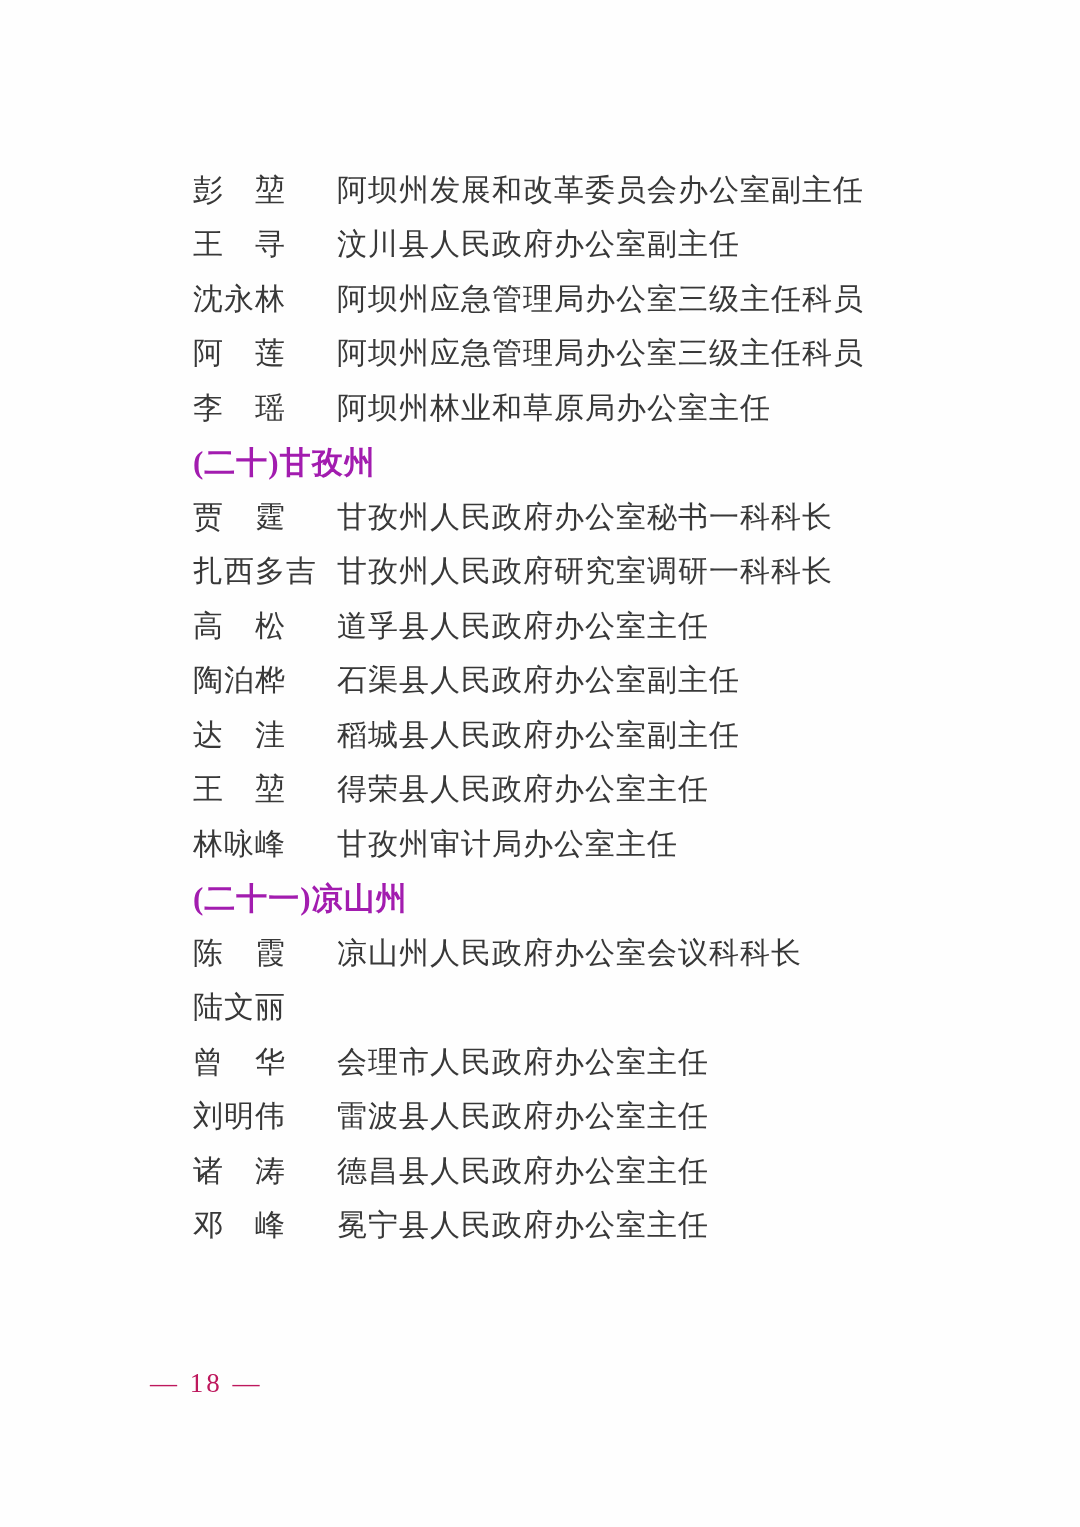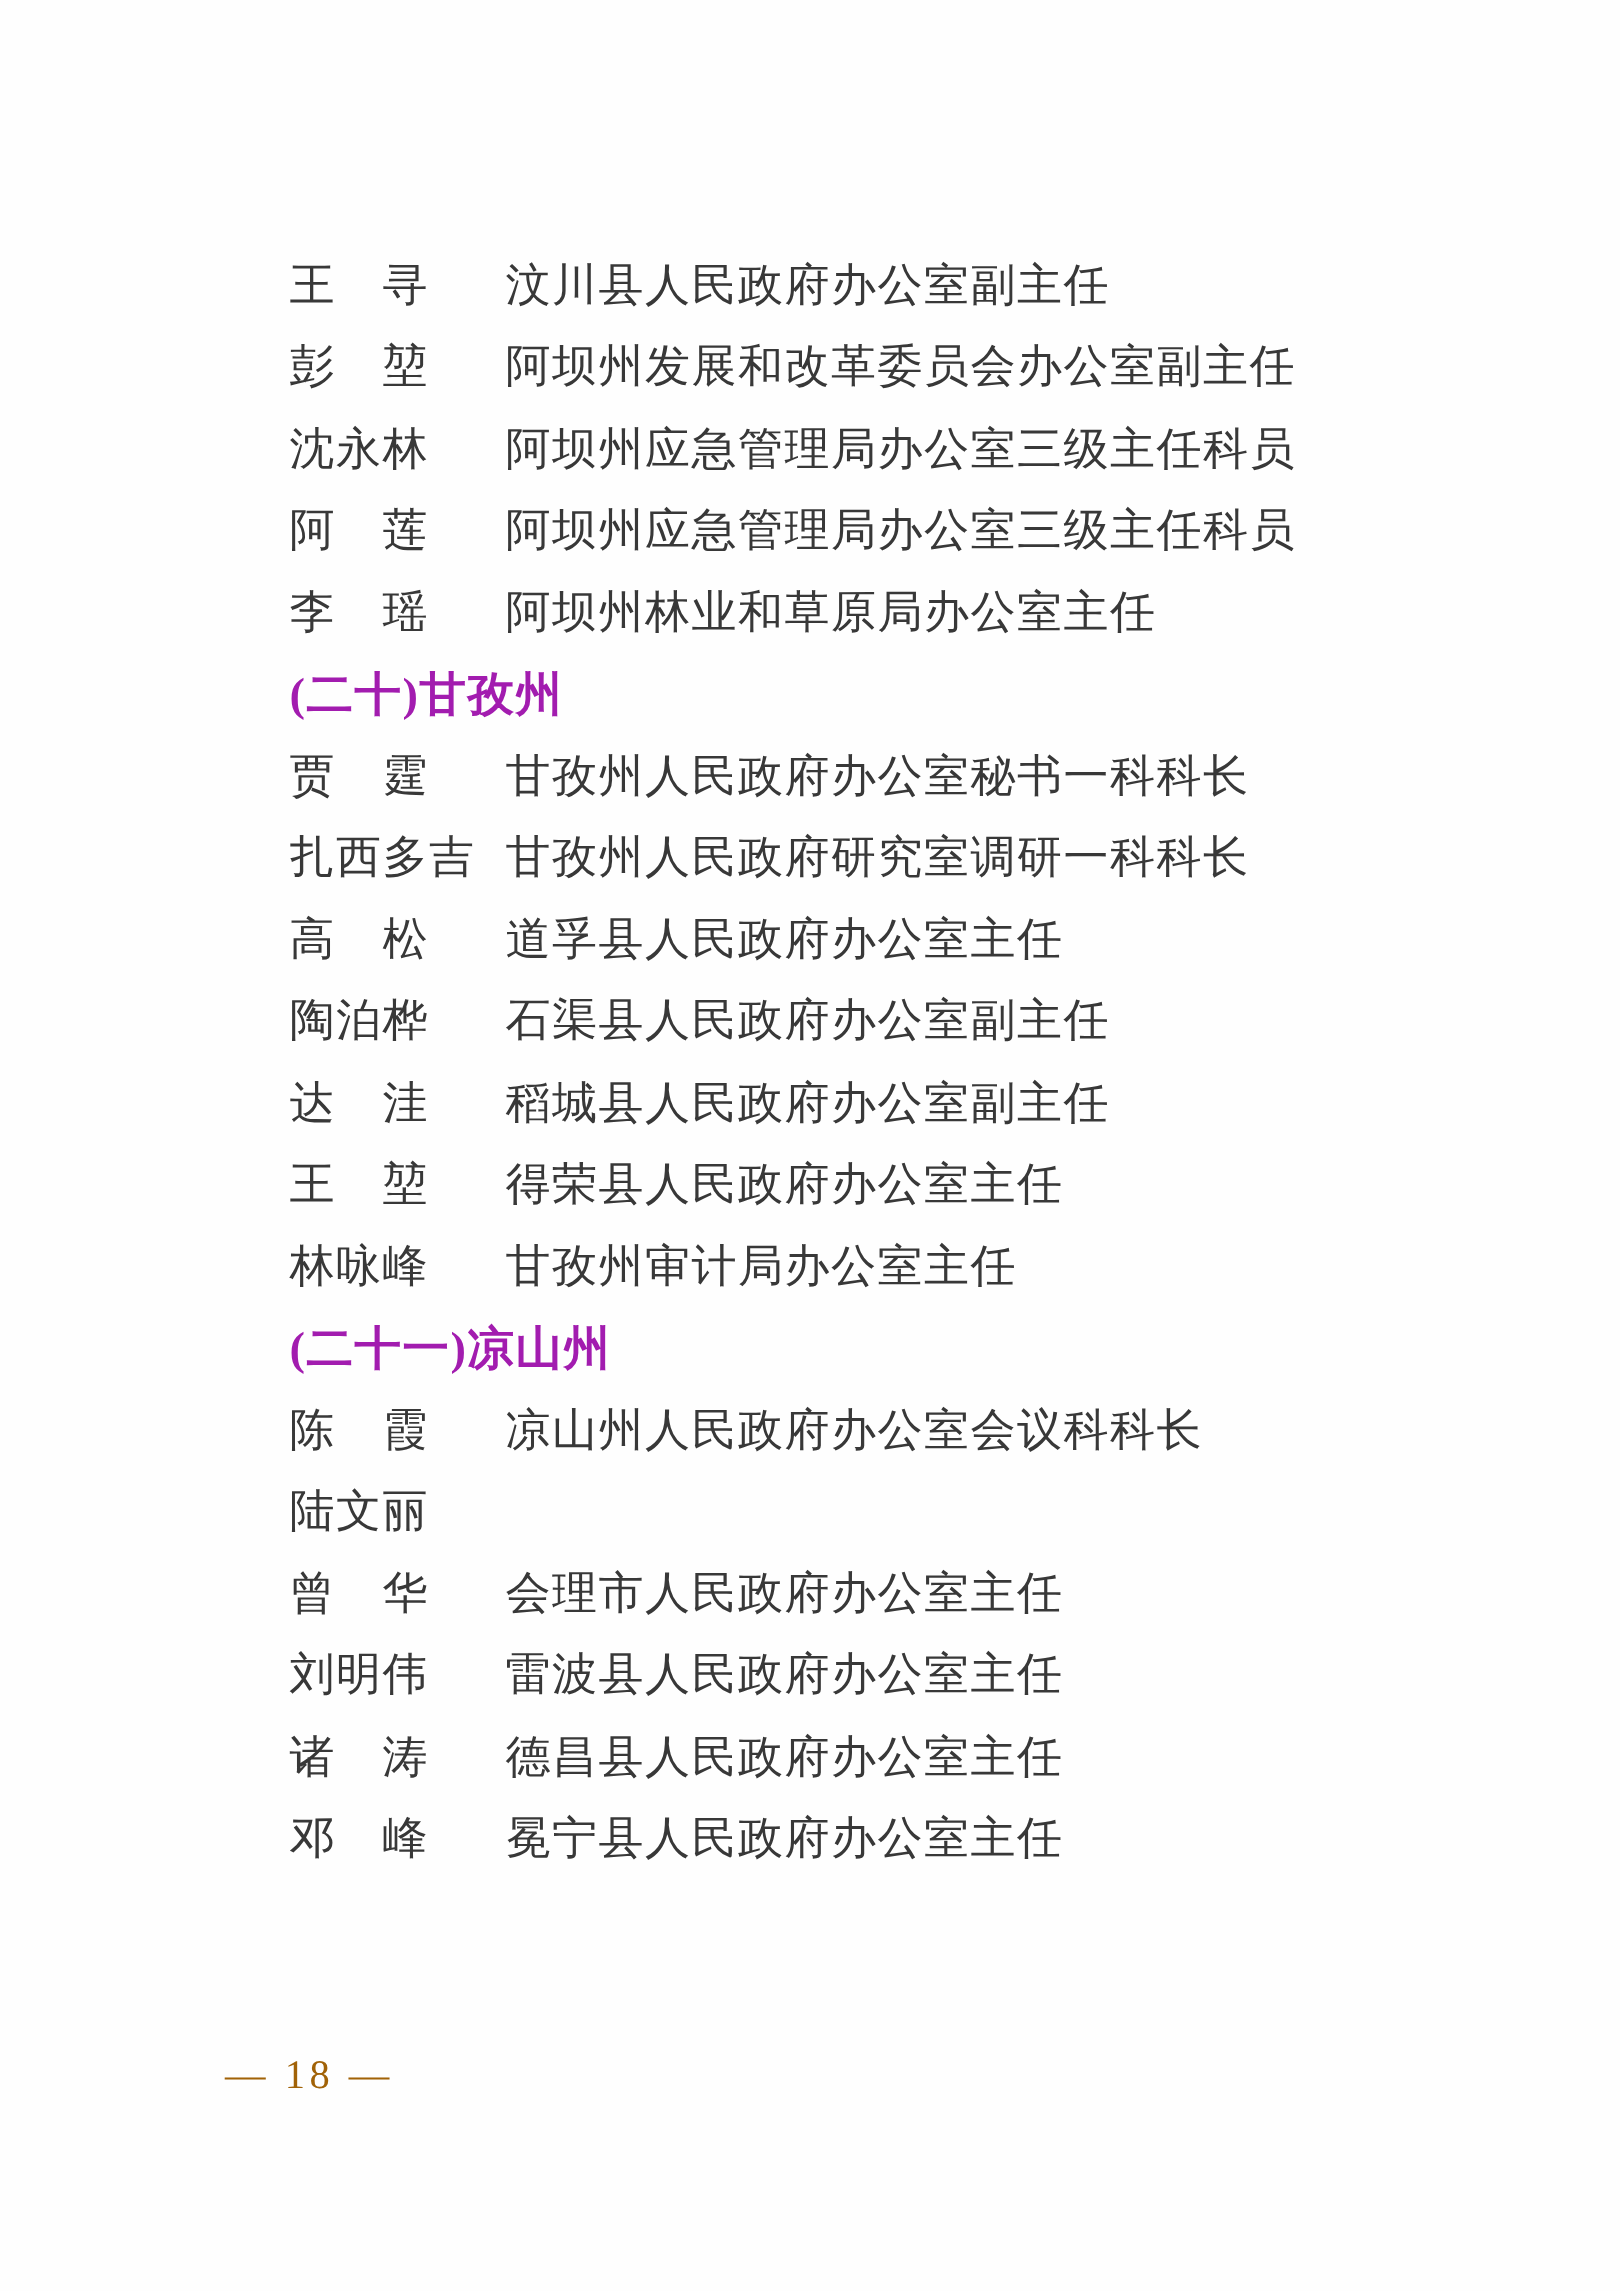--- a/index.html
+++ b/index.html
@@ -43,37 +43,37 @@
     font-weight: bold;
     color: #a21caf;
     font-size: 31px;
     letter-spacing: 1px;
   }
   .page-footer {
     position: absolute;
     left: 150px;
     top: 1368px;
     font-size: 27px;
-    color: #a16207;
+    color: #be185d;
     letter-spacing: 3px;
   }
 </style>
 </head>
 <body>
 
 <div class="page">
   <div class="content">
 
     <div class="row entry">
+      <span class="name">彭　堃</span>
+      <span class="pos">阿坝州发展和改革委员会办公室副主任</span>
+    </div>
+    <div class="row entry">
       <span class="name">王　寻</span>
       <span class="pos">汶川县人民政府办公室副主任</span>
-    </div>
-    <div class="row entry">
-      <span class="name">彭　堃</span>
-      <span class="pos">阿坝州发展和改革委员会办公室副主任</span>
     </div>
     <div class="row entry">
       <span class="name">沈永林</span>
       <span class="pos">阿坝州应急管理局办公室三级主任科员</span>
     </div>
     <div class="row entry">
       <span class="name">阿　莲</span>
       <span class="pos">阿坝州应急管理局办公室三级主任科员</span>
     </div>
     <div class="row entry">

